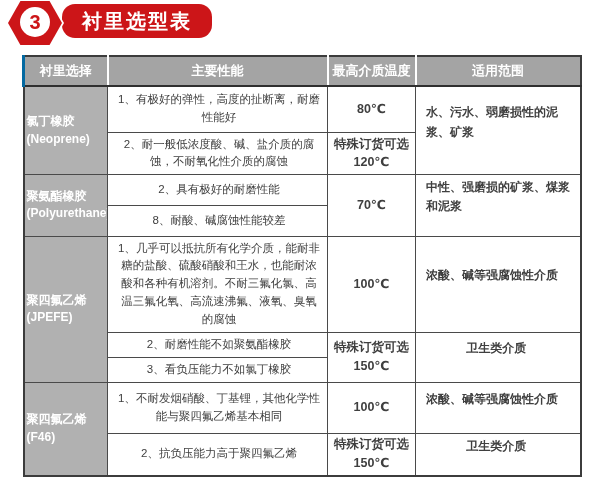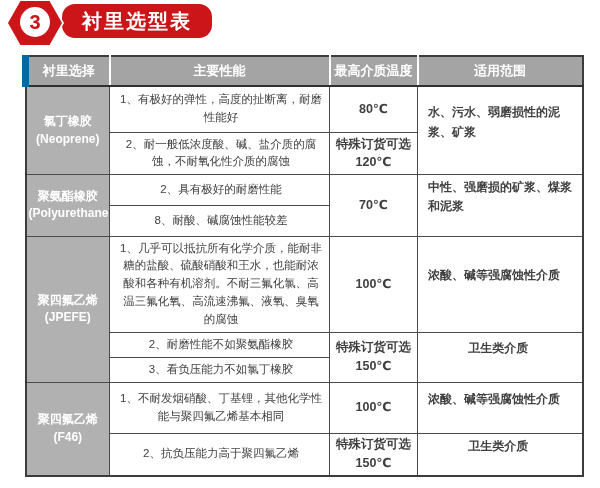--- a/index.html
+++ b/index.html
@@ -34,29 +34,29 @@
   table{
     position:absolute;left:22px;top:55px;width:557px;
     border-collapse:collapse;table-layout:fixed;
   }
   col.c1{width:84px;} col.c2{width:220px;} col.c3{width:88px;} col.c4{width:165px;}
   th{
     background:var(--header-gray);color:#ffffff;font-size:13px;font-weight:bold;
     height:28px;border-bottom:2px solid #2f2f2f;border-top:1px solid #555;
     border-left:2px solid #ffffff;text-align:center;padding:0;
   }
-  th:first-child{border-left:7px solid #0369a1;}
+  th:first-child{border-left:3px solid #0369a1;}
   th:last-child{border-right:1px solid #3c3c3c;}
   td{
     border:1px solid var(--border);color:var(--text);
     vertical-align:middle;white-space:pre-line;overflow:hidden;
   }
   td.name{
     background:var(--name-gray);color:#ffffff;font-weight:bold;font-size:12px;
-    text-align:center;line-height:1.45;padding:0 2px;
+    line-height:1.45;padding:0 2px;
   }
   td.perf{
     font-size:11.5px;font-weight:normal;text-align:center;
     padding:3px 6px 3px 9px;line-height:1.55;
   }
   td.temp{font-size:12.5px;font-weight:600;text-align:center;line-height:1.5;padding:0 3px;}
   td.range{
     font-size:12px;font-weight:bold;text-align:left;
     padding:3px 6px 19px 10px;line-height:1.6;
   }

